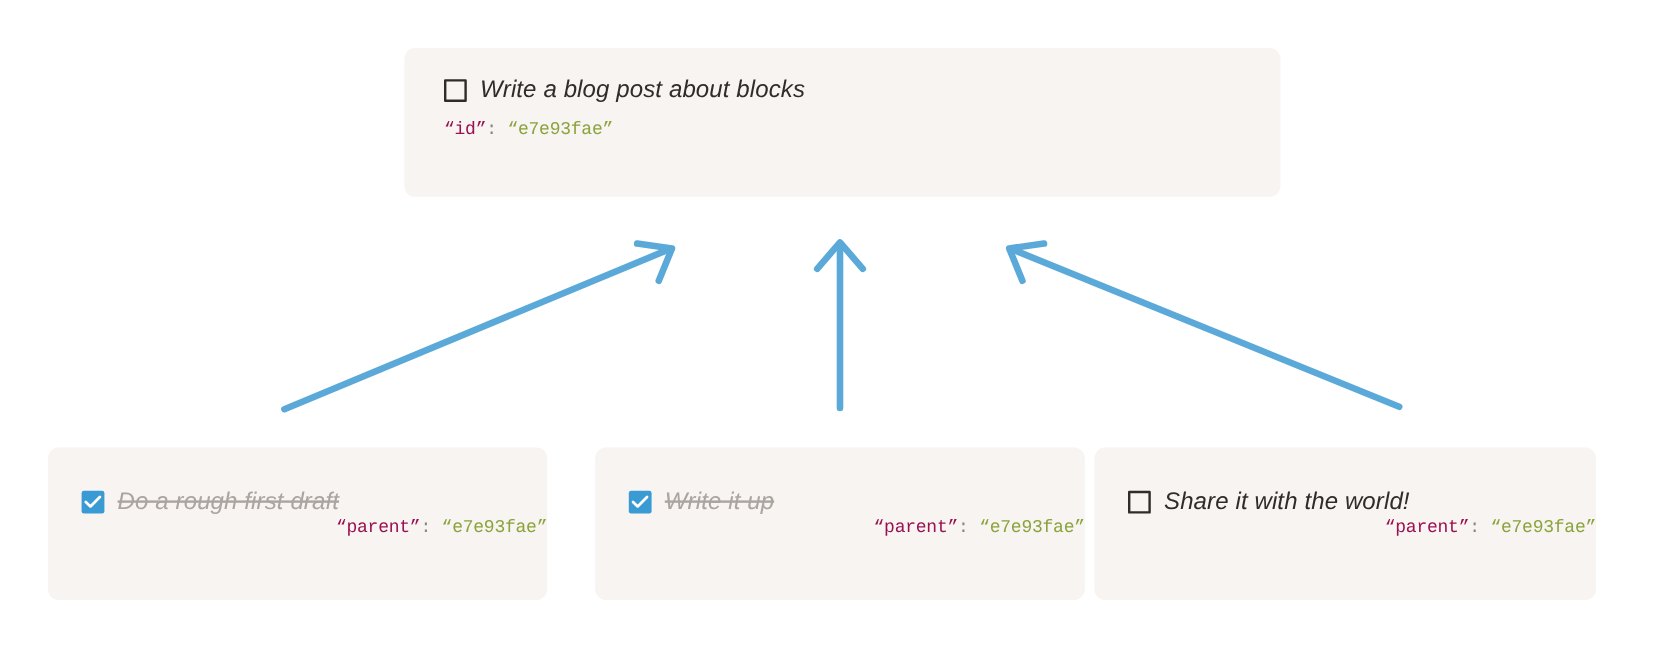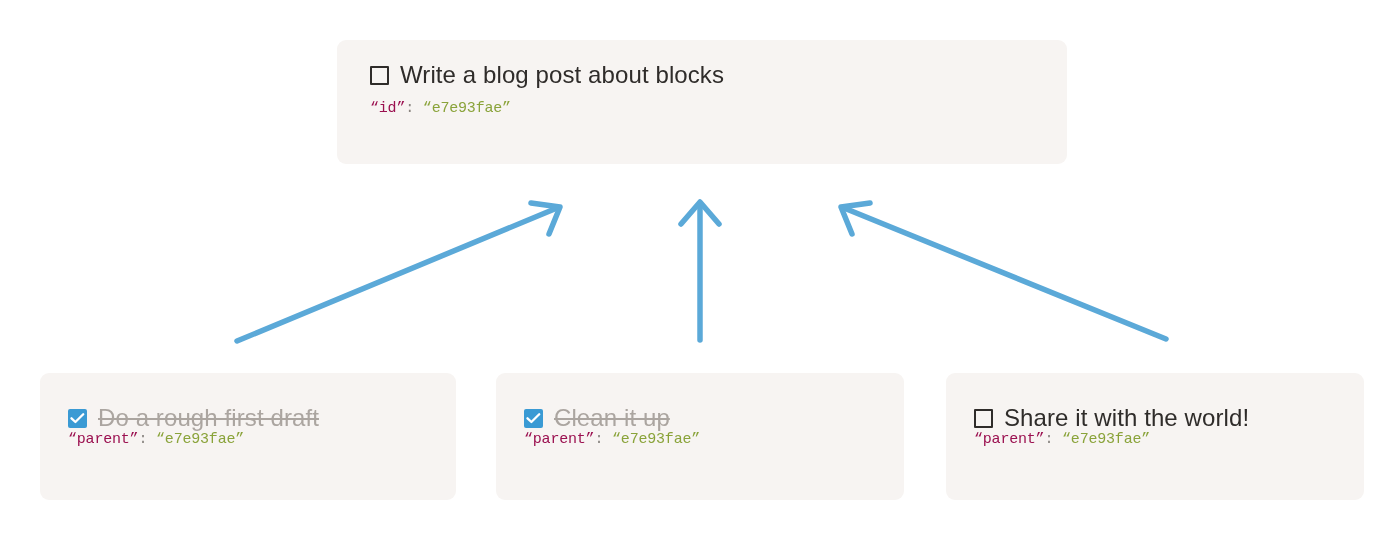--- a/index.html
+++ b/index.html
@@ -27,24 +27,25 @@
     left: 337px;
     top: 40px;
     width: 730px;
     height: 124px;
     padding: 22px 0 0 33px;
   }
   .card.child-card {
     top: 373px;
     height: 127px;
     padding: 32px 0 0 28px;
+    text-align: right;
   }
   .card.child-1 { left: 40px;  width: 416px; }
   .card.child-2 { left: 496px; width: 408px; }
-  .card.child-3 { left: 946px; width: 418px; }
+  .card.child-3 { left: 912px; width: 418px; }
 
   
   .todo-row {
     display: flex;
     align-items: center;
     gap: 11px;
     height: 26px;
   }
   .checkbox {
     width: 19px;
@@ -62,24 +63,25 @@
     background: #3a9ad4;
     border-radius: 2px;
   }
   .checkbox.checked svg {
     position: absolute;
     left: 2px;
     top: 3px;
   }
   .todo-label {
     font-family: "Liberation Sans", sans-serif;
-    font-size: 24px;
+    font-size: 20px;
     color: #2f2c2a;
     white-space: nowrap;
     letter-spacing: 0.1px;
+    font-style: italic;
   }
   .todo-label.done {
     color: #aba5a0;
     text-decoration: line-through;
     text-decoration-thickness: 1.5px;
   }
 
   
   .json-row {
     font-family: "Liberation Mono", monospace;
@@ -152,21 +154,21 @@
     </div>
   </div>
 
   <div class="card child-card child-2">
     <div class="todo-row">
       <span class="checkbox checked">
         <svg width="15" height="13" viewBox="0 0 15 13" xmlns="http://www.w3.org/2000/svg">
           <path d="M 1.5 6.3 L 5.4 10 L 13.2 2.2" stroke="#ffffff" stroke-width="2.3" fill="none" stroke-linecap="round" stroke-linejoin="round"></path>
         </svg>
       </span>
-      <span class="todo-label done">Clean it up</span>
+      <span class="todo-label done">Write it up</span>
     </div>
     <div class="json-row">
       <span class="json-key">“parent”</span><span class="json-colon">:</span>
       <span class="json-val">“e7e93fae”</span>
     </div>
   </div>
 
   <div class="card child-card child-3">
     <div class="todo-row">
       <span class="checkbox unchecked"></span>

